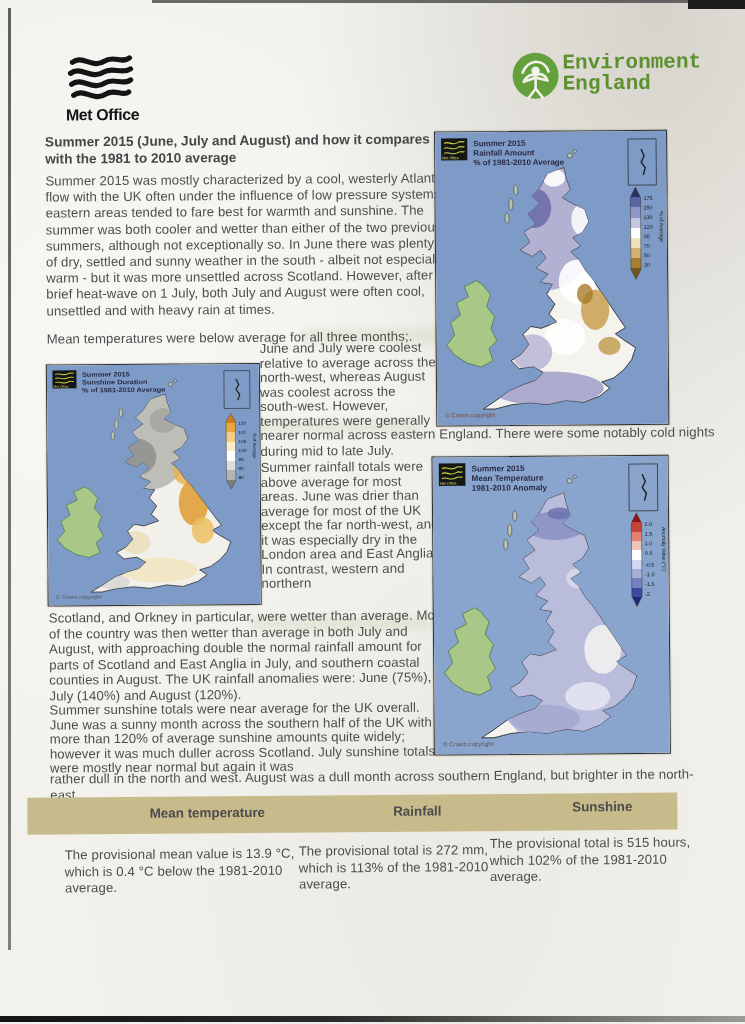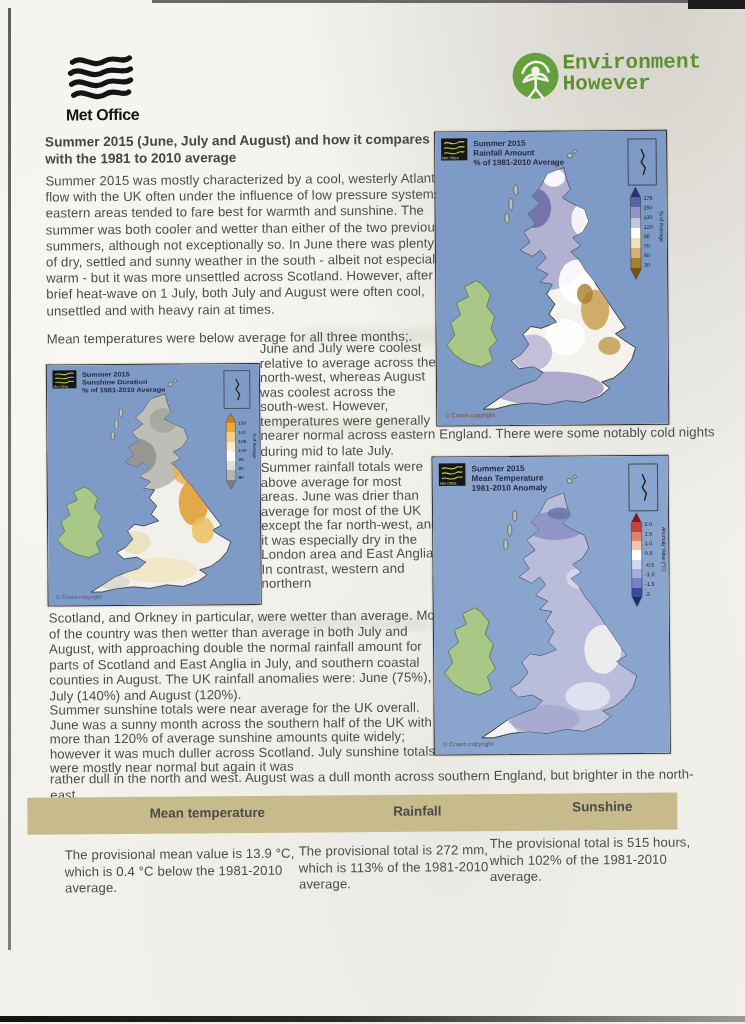--- a/index.html
+++ b/index.html
@@ -64,21 +64,21 @@
           <path d="M25,27 L25,38"></path>
           <path d="M25,38 L18,47"></path>
           <path d="M25,38 L32,47"></path>
           <path d="M13,31 L25,27 L37,30"></path>
         </g>
         <circle cx="25" cy="20" r="4.2" fill="#f2f1ec"></circle>
       </svg>
     </div>
     <div class="ea-text">
       <div>Environment</div>
-      <div>However</div>
+      <div>England</div>
     </div>
 
     <div class="doc-title">Summer 2015 (June, July and August) and how it compares with the 1981 to 2010 average</div>
 
     <div class="txt" style="left:48px;top:171px;width:402px;">Summer 2015 was mostly characterized by a cool, westerly Atlantic flow with the UK often under the influence of low pressure systems; eastern areas tended to fare best for warmth and sunshine. The summer was both cooler and wetter than either of the two previous summers, although not exceptionally so. In June there was plenty of dry, settled and sunny weather in the south - albeit not especially warm - but it was more unsettled across Scotland. However, after a brief heat-wave on 1 July, both July and August were often cool, unsettled and with heavy rain at times.</div>
 
     <div class="txt" style="left:48px;top:329px;width:402px;">Mean temperatures were below average for all three months;.</div>
     <div class="txt wrapcol" style="left:261px;top:341px;width:176px;">June and July were coolest relative to average across the north-west, whereas August was coolest across the south-west. However, temperatures were generally</div>
     <div class="txt" style="left:261px;top:427px;width:482px;line-height:15.5px;">nearer normal across eastern England. There were some notably cold nights during mid to late July.</div>
 

